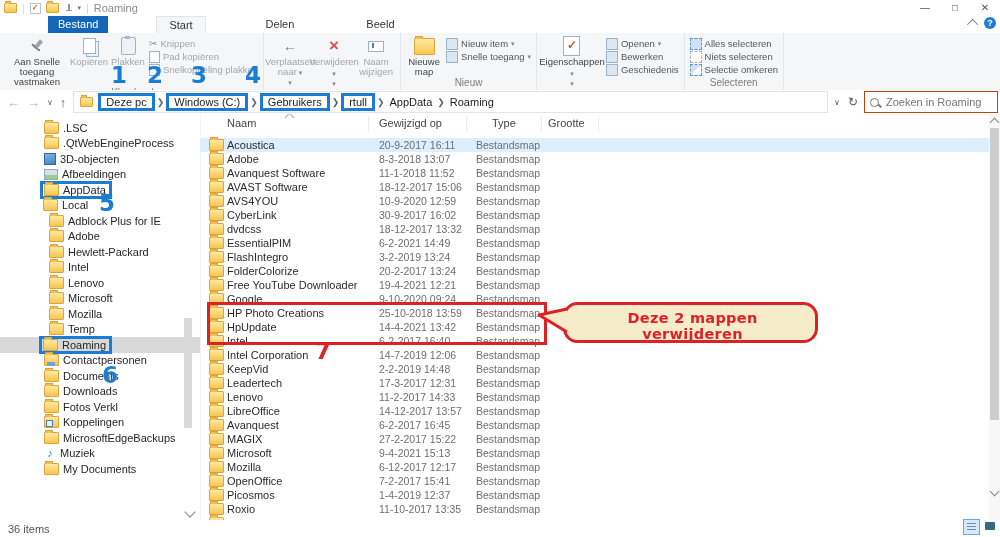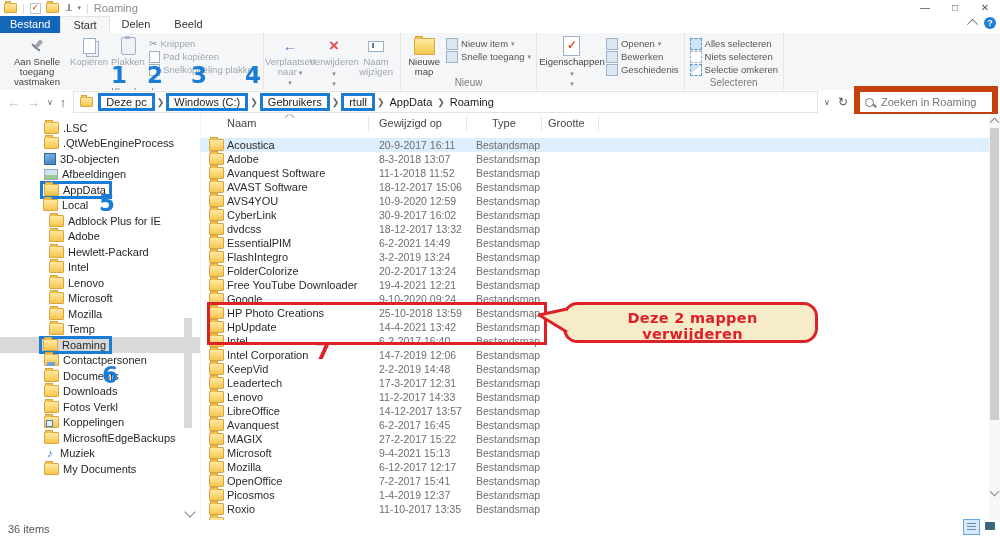--- a/index.html
+++ b/index.html
@@ -16,21 +16,21 @@
   .qpin{position:relative;width:9px;height:9px;}
   .qpin::before{content:"";position:absolute;left:4px;top:0;width:2px;height:6px;background:#8b98a8;}
   .qpin::after{content:"";position:absolute;left:2px;top:6px;width:6px;height:1.5px;background:#8b98a8;}
   .qcaret{color:#777;font-size:7px;}
   .title-text{color:#8a8a8a;font-size:11px;}
   .wctl{position:absolute;top:0;right:0;height:16px;display:flex;}
   .wbtn{width:30px;height:15px;display:flex;align-items:center;justify-content:center;color:#555;font-size:10px;}
 
   
   .tabrow{position:absolute;top:16px;left:0;right:0;height:17px;display:flex;background:#fff;font-size:11px;}
-  .tab{padding:2px 12px 0;color:#333;}
+  .tab{padding:2px 12px 0;color:#333;margin-left:48px;}
   .tab.blue{background:#1467b8;color:#fff;padding:2px 10px 0;}
   .tab.sel{background:#f5f6f7;border:1px solid #e4e4e4;border-bottom:none;}
   .tabrow-right{position:absolute;right:4px;top:17px;display:flex;gap:6px;align-items:center;}
   .chev-up{width:7px;height:7px;border-left:1.5px solid #777;border-top:1.5px solid #777;transform:rotate(45deg) translateY(2px);}
   .help{width:12px;height:12px;border-radius:50%;background:#1f7fd4;color:#fff;font-size:9px;line-height:12px;text-align:center;font-weight:bold;}
 
   
   .ribbon{position:absolute;top:33px;left:0;right:0;height:57px;background:#f5f6f7;
     border-bottom:1px solid #e3e3e3;display:flex;padding-left:2px;}
   .rgroup{display:flex;flex-direction:column;border-right:1px solid #e5e5e5;padding:0 3px;}
@@ -77,21 +77,21 @@
   .naviks .up{color:#4d4d4d;}
   .naviks .dn{font-size:8px;color:#666;}
   .addr{flex:1;height:20px;border:1px solid #e3e3e3;background:#fff;display:flex;align-items:center;padding:0 2px;}
   .crumbwrap{display:flex;align-items:center;}
   .crumb{padding:1px 4px;color:#1b1b1b;white-space:nowrap;}
   .crumb[data-box="1"]{border:3px solid #1b7cd6;padding:0 5px;margin:0 1px;}
   .sep{color:#666;font-size:9px;padding:0 1px;}
   .crumbwrap:last-child .sep{display:none;}
   .addr-right{display:flex;align-items:center;gap:8px;padding:0 6px;color:#555;}
   .refresh{font-size:12px;color:#555;}
-  .searchbox{width:122px;height:20px;border:6px solid #c2410c;display:flex;align-items:center;gap:5px;padding:0 5px;margin-right:2px;}
+  .searchbox{width:122px;height:20px;border:1px solid #c2410c;display:flex;align-items:center;gap:5px;padding:0 5px;margin-right:2px;}
   .mag{width:7px;height:7px;border:1.5px solid #777;border-radius:50%;position:relative;flex:none;}
   .mag::after{content:"";position:absolute;width:4px;height:1.5px;background:#777;transform:rotate(45deg);right:-3.5px;bottom:-1px;}
   .searchbox input{border:none;outline:none;width:100%;font-size:11px;font-family:"Liberation Sans",sans-serif;color:#444;}
   .searchbox input::placeholder{color:#757575;}
 
   
   .main{position:absolute;top:114px;left:0;right:0;bottom:17px;background:#fff;}
   .sidebar{position:absolute;top:0;left:0;width:200px;bottom:0;overflow:hidden;border-right:1px solid #f3f3f3;}
   .sblist{position:absolute;top:6px;left:0;right:16px;}
   .sb-item{height:15.5px;display:flex;align-items:center;font-size:11px;color:#262626;white-space:nowrap;width:184px;}

